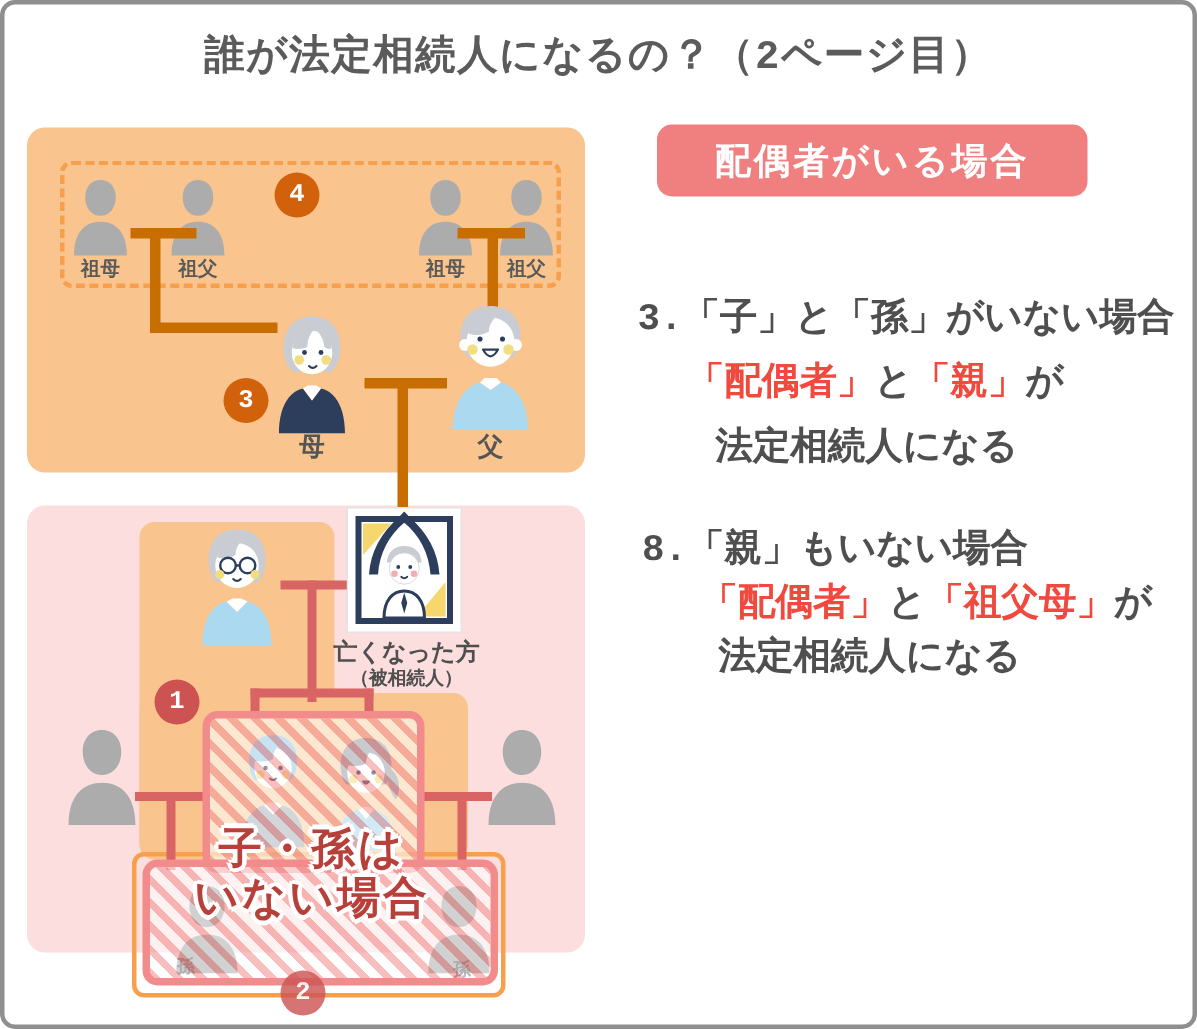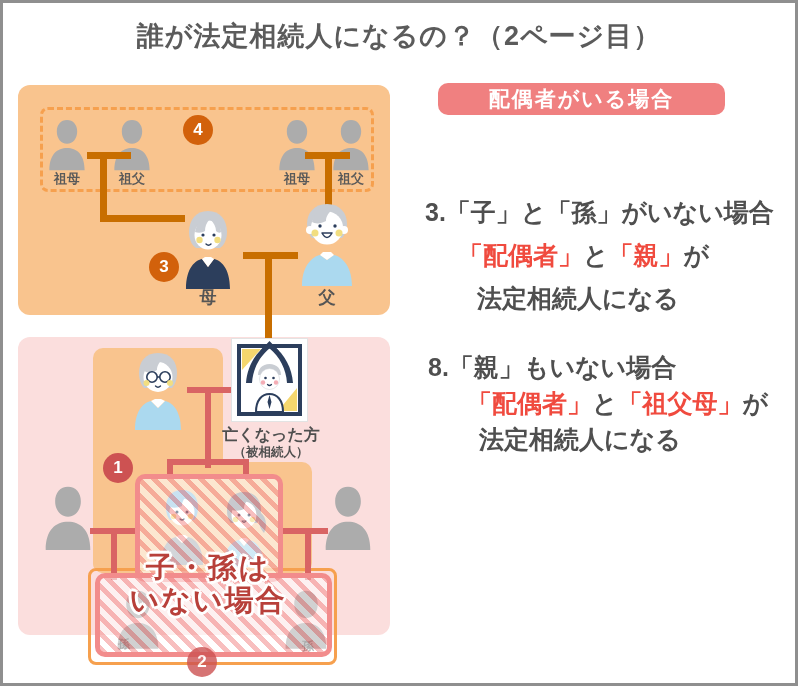--- a/index.html
+++ b/index.html
@@ -1,19 +1,19 @@
 <!DOCTYPE html>
 <html style="--orange-fill: #F9C48E; --orange-dashed: #F6A04E; --orange-line: #C86E00; --orange-badge: #D2610B; --pink-fill: #FBDEDD; --red-line: #D96464; --red-badge: #CD5252; --salmon-border: #F28C8C; --badge-bg: #F08080; --red-text: #F04A3E; --dark-text: #4F4F4F; --maroon-text: #B8403A; --gray-silhouette: #ACACAC;"><head>
 <meta charset="utf-8">
 <style>
   html,body{margin:0;padding:0;background:#fff;}
   .card{
     position:relative;width:798px;height:686px;box-sizing:border-box;
-    background:#fff;border:3px solid #8F8F8F;border-radius:0;overflow:hidden;
-    font-family:Liberation Sans, sans-serif;
+    background:#fff;border:3px solid #8F8F8F;border-radius:10px;overflow:hidden;
+    font-family:Liberation Mono, monospace;
   }
   .abs{position:absolute;}
   .title{left:0;top:15px;width:100%;text-align:center;font-size:27px;font-weight:bold;
     color:#5B5B5B;letter-spacing:1px;}
 
   
   .orange-box{left:15px;top:82px;width:372px;height:230px;border-radius:12px;
     background:var(--orange-fill,#F9C48E);}
   .dashed-box{left:37px;top:104px;width:334px;height:85px;border:3px dashed var(--orange-dashed,#F6A04E);
     border-radius:8px;box-sizing:border-box;}
@@ -43,22 +43,22 @@
   .grandch-box{left:92px;top:570px;width:237px;height:84px;}
   .mago-label{position:absolute;font-size:12px;font-weight:bold;color:#555;opacity:.75;z-index:2;}
   .noheirs{left:55px;top:548px;width:300px;text-align:center;z-index:5;color:var(--maroon-text,#B8403A);
     font-weight:bold;font-size:29px;line-height:33px;letter-spacing:2px;
     text-shadow:-2px -2px 0 #fff,2px -2px 0 #fff,-2px 2px 0 #fff,2px 2px 0 #fff,
       -3px 0 0 #fff,3px 0 0 #fff,0 -3px 0 #fff,0 3px 0 #fff;}
   .deceased-l1{left:218px;top:422px;width:100px;text-align:center;font-size:16px;font-weight:bold;color:#4F4F4F;z-index:4;}
   .deceased-l2{left:218px;top:441px;width:100px;text-align:center;font-size:12.5px;font-weight:bold;color:#4F4F4F;z-index:4;}
 
   
-  .pill{left:435px;top:80px;width:287px;height:32px;border-radius:10px;background:var(--badge-bg,#F08080);
-    color:#fff;font-size:21px;font-weight:bold;letter-spacing:2px;
+  .pill{left:435px;top:80px;width:287px;height:48px;border-radius:10px;background:var(--badge-bg,#F08080);
+    color:#fff;font-size:24px;font-weight:bold;letter-spacing:2px;
     display:flex;align-items:center;justify-content:center;}
   .rule{width:370px;font-size:25px;font-weight:bold;color:var(--dark-text,#4F4F4F);}
   .rule .red{color:var(--red-text,#F04A3E);margin-top:15px;}
   .rule3{left:422px;top:188px;}
   .rule3 .ln{height:43px;line-height:43px;}
   .rule4{left:422px;top:346px;}
   .rule4 .ln{height:36px;line-height:36px;}
   .ind33{padding-left:33px;} .ind52{padding-left:52px;}
   .ind3{padding-left:3px;} .ind42{padding-left:42px;} .ind54{padding-left:54px;}
   svg{display:block;}

